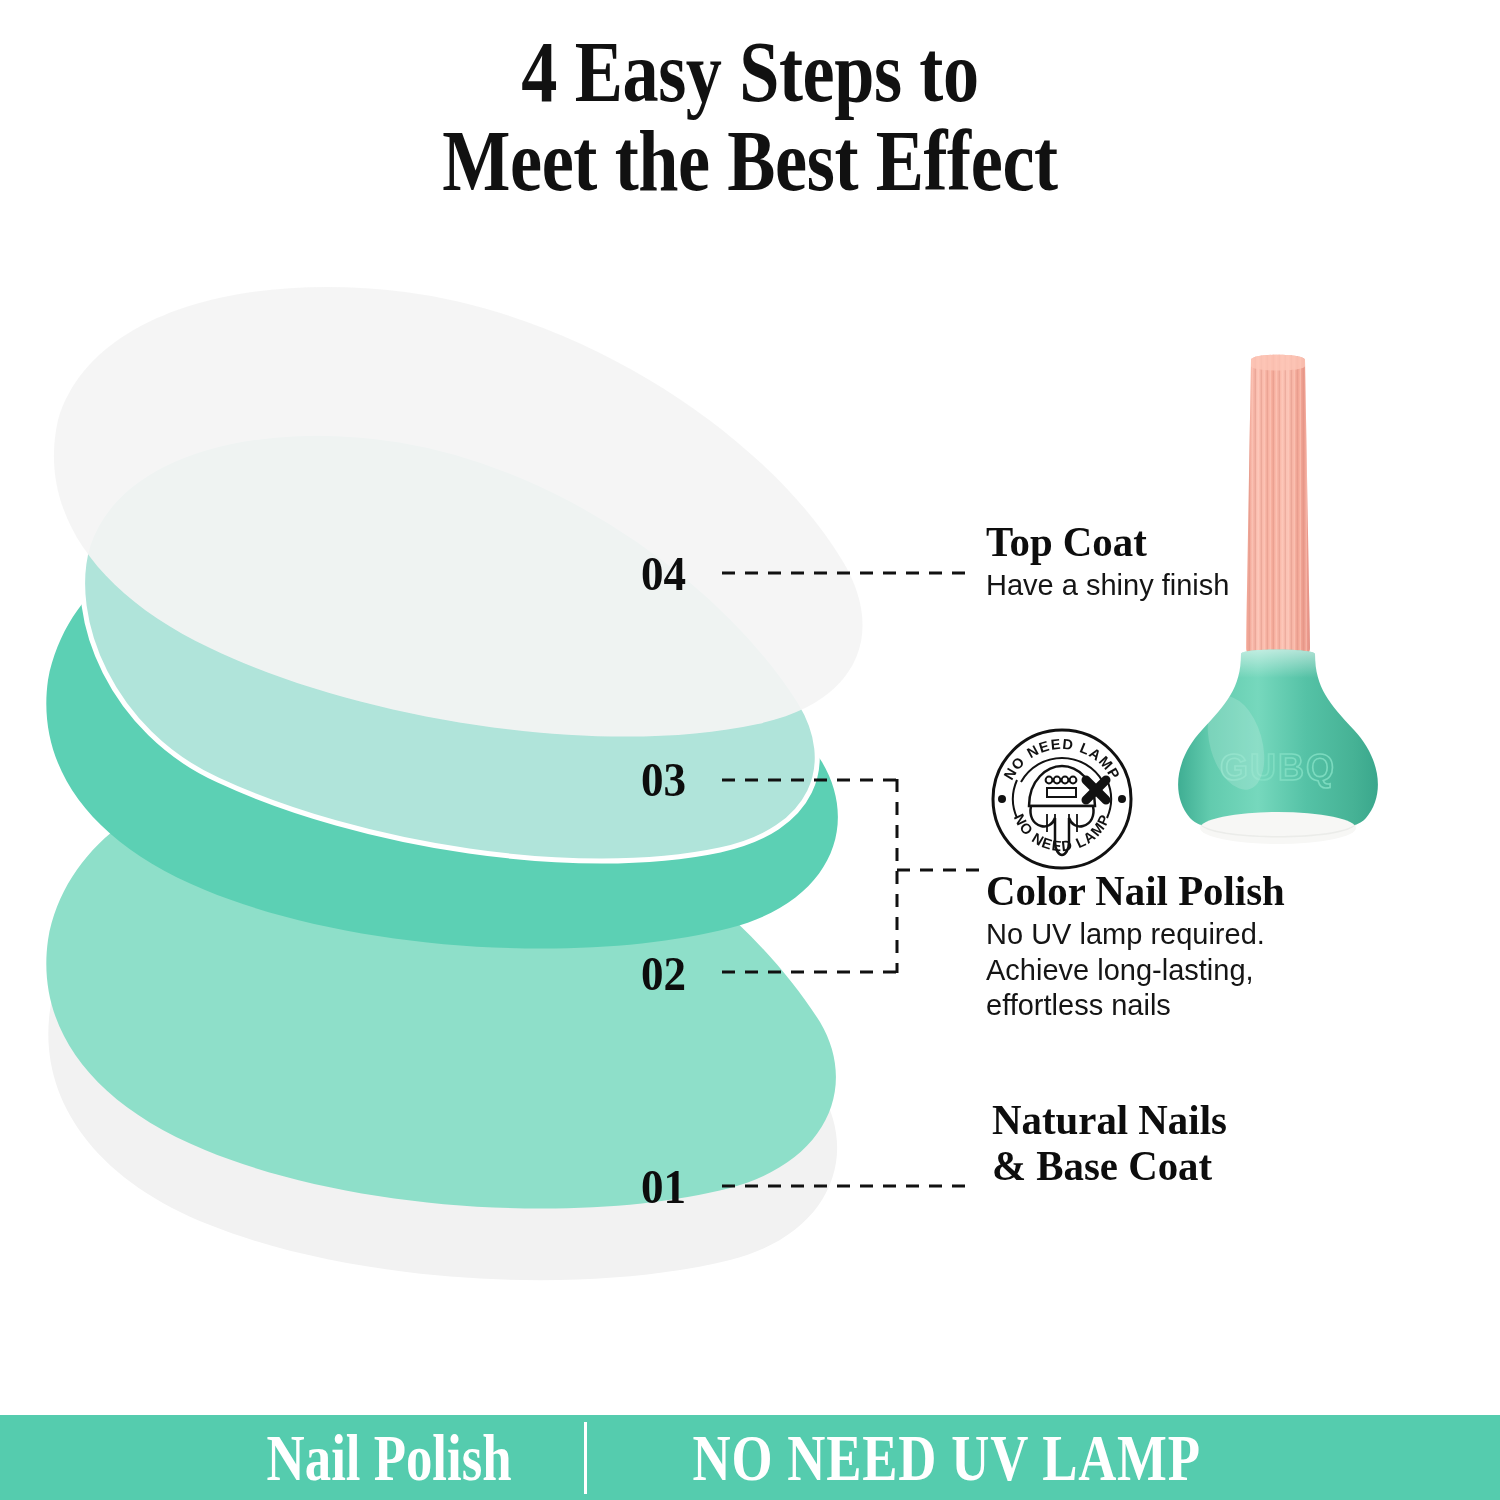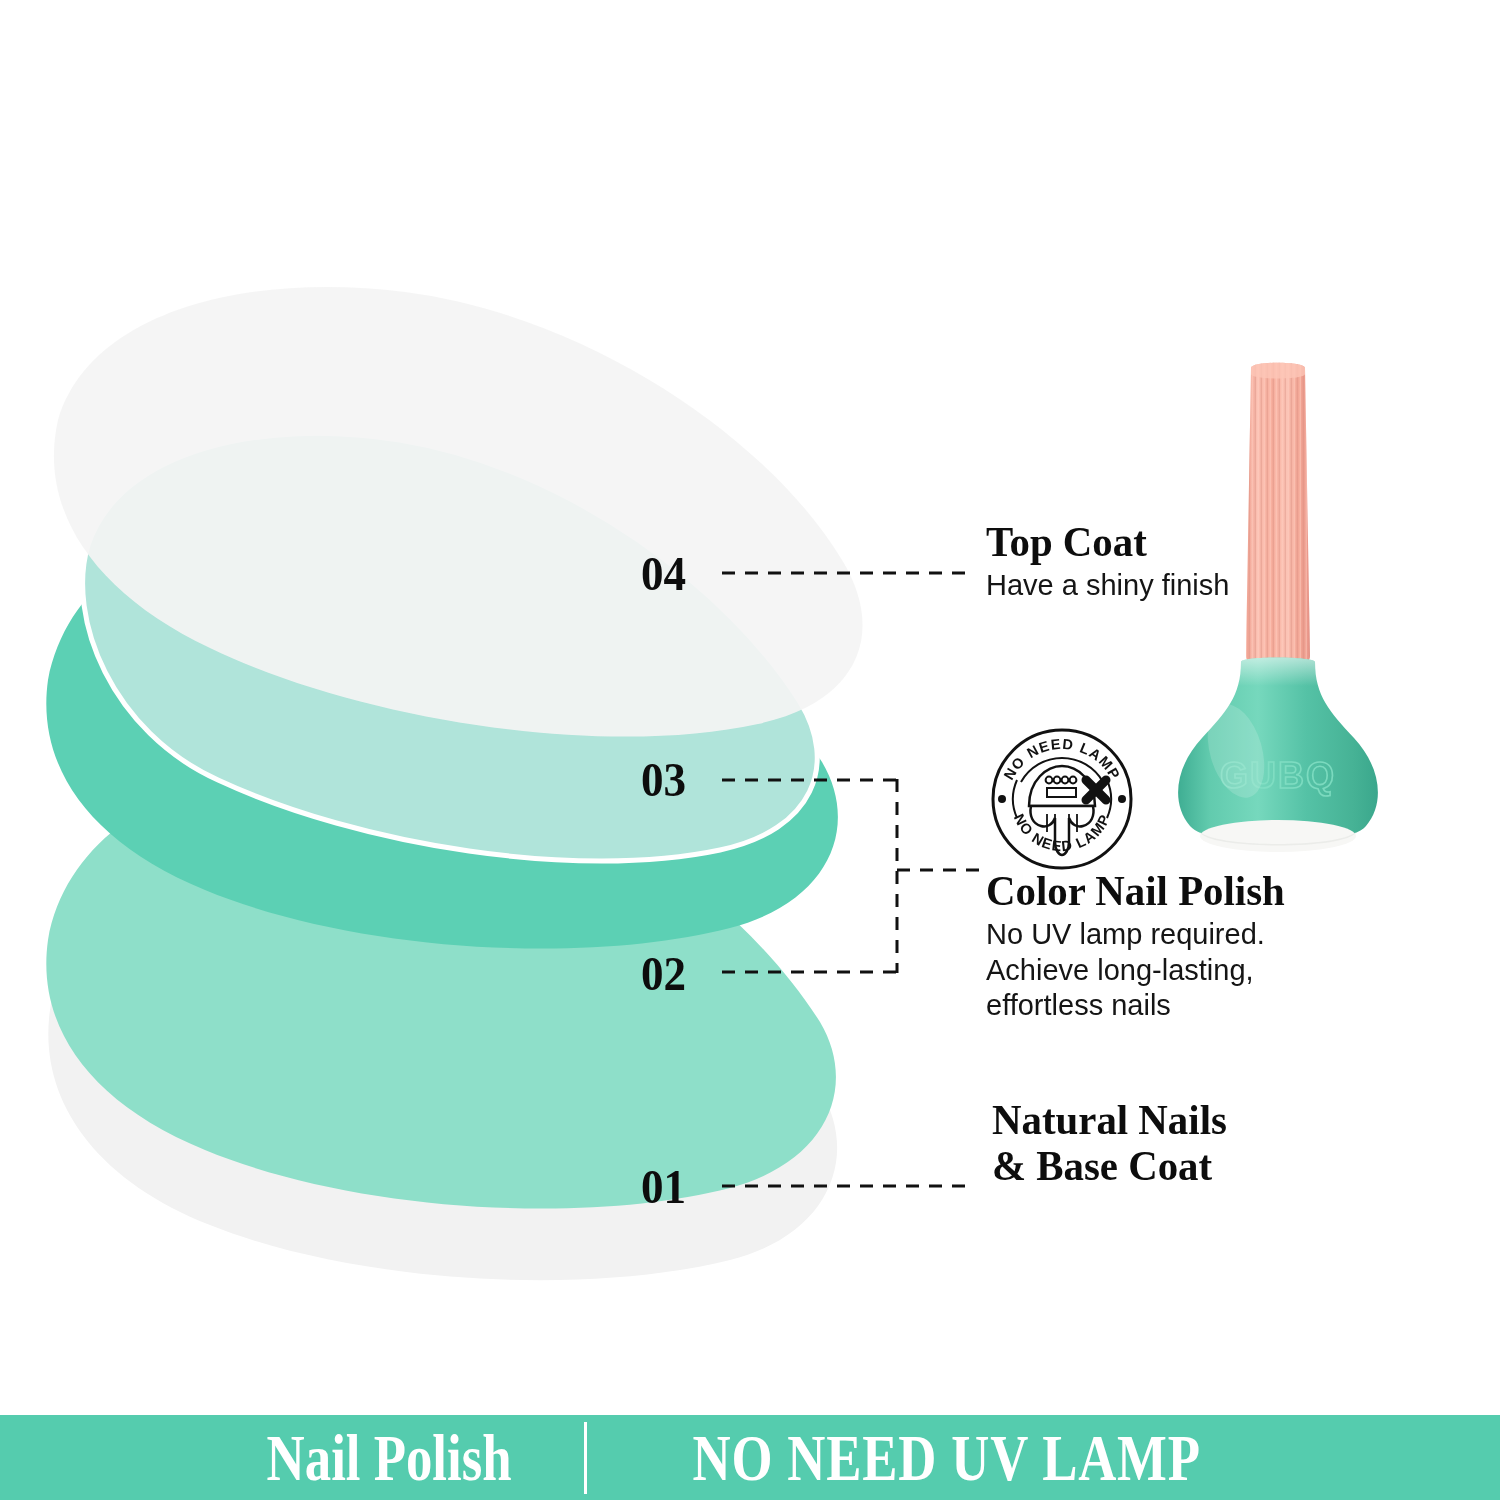--- a/index.html
+++ b/index.html
@@ -104,21 +104,21 @@
     top: 722px;
     width: 154px;
     height: 154px;
   }
   .stamp svg { display: block; width: 100%; height: 100%; }
 
   
   .bottle {
     position: absolute;
     left: 1158px;
-    top: 356px;
+    top: 348px;
     width: 240px;
     height: 530px;
   }
   .bottle svg { display: block; width: 100%; height: 100%; }
 
   
   .banner {
     position: absolute;
     left: 0;
     bottom: 0;
@@ -147,20 +147,24 @@
     flex: none;
   }
   #banner-left  { margin-right: 0px; }
   #banner-right { letter-spacing: 1px; }
 </style>
 </head>
 <body>
 
 <div id="page">
 
+  <div class="title-block">
+    <div class="title-line">4 Easy Steps to</div>
+    <div class="title-line">Meet the Best Effect</div>
+  </div>
 
   <div class="layers">
     <svg viewBox="0 0 840 1060" preserveAspectRatio="none">
 
       <path d="M 20 760 C 40 640 180 580 330 582 C 500 584 700 700 790 840
                C 830 905 800 985 700 1010 C 560 1045 330 1035 180 975
                C 60 928 8 845 20 760 Z" fill="#f2f2f2"></path>
 
       <path d="M 18 690 C 40 565 185 505 340 508 C 510 512 700 630 790 772
                C 828 836 798 912 700 938 C 556 975 325 962 175 900

